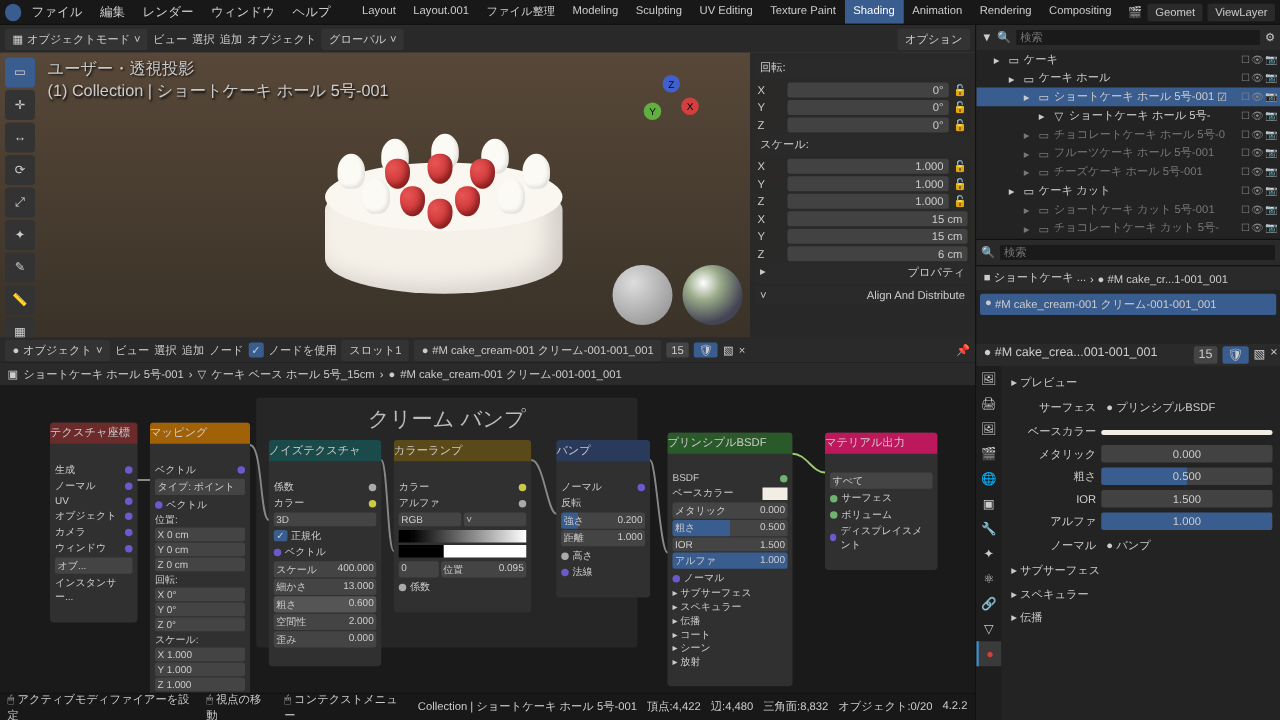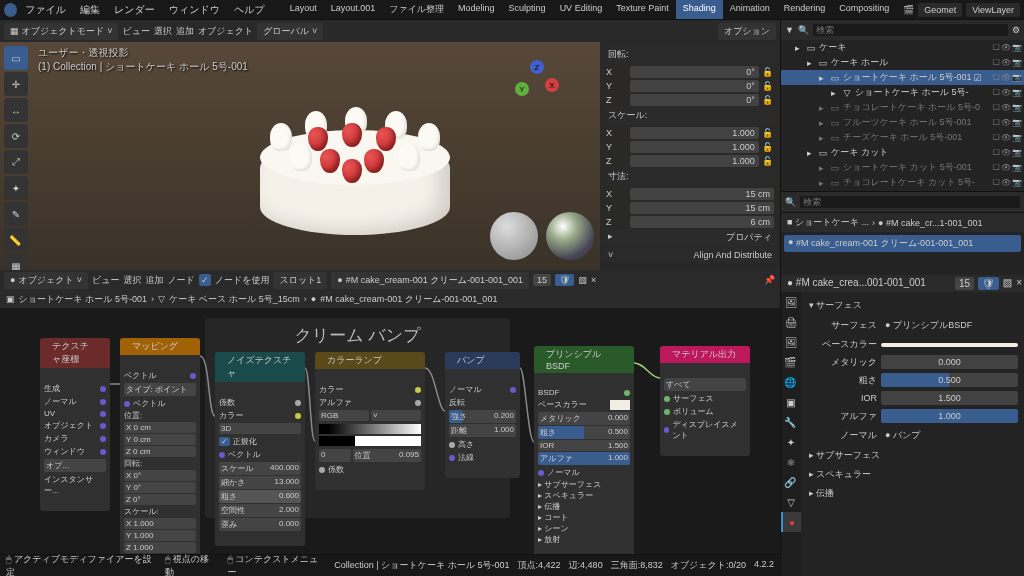--- a/index.html
+++ b/index.html
@@ -13,21 +13,21 @@
   .workspace-tabs .tab.active { background: #3a5d8f; color: #fff; }
   .topbar .right { margin-left: auto; display: flex; align-items: center; gap: 4px; font-size: 9px; }
   .topbar .scene-label { background: #2a2a2a; padding: 2px 6px; border-radius: 2px; }
   
   .main-grid { display: grid; grid-template-columns: 780px 244px; grid-template-rows: 250px 20px 264px 22px; height: 556px; }
   
   
   .viewport { position: relative; background: linear-gradient(180deg, #5a4a3a 0%, #3a3228 100%); overflow: hidden; }
   .viewport-header { position: absolute; top: 0; left: 0; right: 0; height: 22px; background: rgba(40,40,40,0.95); display: flex; align-items: center; padding: 0 4px; gap: 4px; font-size: 9px; }
   .vh-dropdown { background: #333; padding: 2px 6px; border-radius: 2px; display: inline-flex; align-items: center; gap: 3px; }
-  .viewport-overlay-text { position: absolute; top: 26px; left: 38px; font-size: 10px; text-shadow: 1px 1px 2px #000; }
+  .viewport-overlay-text { position: absolute; top: 26px; left: 38px; font-size: 13px; text-shadow: 1px 1px 2px #000; }
   
   .toolbar-left { position: absolute; top: 26px; left: 4px; width: 26px; display: flex; flex-direction: column; gap: 2px; }
   .toolbar-left .tool-btn { width: 24px; height: 24px; background: #333; border-radius: 3px; display: flex; align-items: center; justify-content: center; cursor: pointer; }
   .toolbar-left .tool-btn.active { background: #3a5d8f; }
   
   .cake { position: absolute; left: 250px; top: 95px; width: 210px; height: 120px; }
   .cake-body { position: absolute; bottom: 0; left: 10px; width: 190px; height: 95px; background: #f5f0e8; border-radius: 95px / 28px; box-shadow: inset -10px -4px 20px rgba(0,0,0,0.15); }
   .cake-top { position: absolute; top: 15px; left: 10px; width: 190px; height: 55px; background: #faf6f0; border-radius: 50%; }
   .cream-swirl { position: absolute; width: 22px; height: 28px; background: #fcfaf5; border-radius: 50% 50% 40% 40%; box-shadow: inset -2px -2px 3px rgba(0,0,0,0.1); }
   .strawberry { position: absolute; width: 20px; height: 24px; background: radial-gradient(circle at 30% 30%, #e85555, #b82020); border-radius: 50% 50% 55% 55% / 45% 45% 60% 60%; box-shadow: inset -3px -3px 4px rgba(0,0,0,0.3); }
@@ -76,21 +76,21 @@
   .node-header { background: #2a2a2a; display: flex; align-items: center; padding: 0 4px; gap: 4px; font-size: 9px; grid-column: 1; overflow: hidden; white-space: nowrap; }
   .nh-check { width: 12px; height: 12px; background: #3a5d8f; border-radius: 2px; display: inline-flex; align-items: center; justify-content: center; }
   .node-editor { background: #1a1a1a; position: relative; overflow: hidden; grid-column: 1; }
   .node-breadcrumb { height: 18px; background: #2a2a2a; display: flex; align-items: center; padding: 0 6px; font-size: 9px; gap: 4px; white-space: nowrap; overflow: hidden; }
   .node-canvas { position: absolute; top: 18px; left: 0; right: 0; bottom: 0; }
   
   .frame-node { position: absolute; background: rgba(50,50,50,0.5); border-radius: 3px; }
   .frame-title { font-size: 17px; color: #bbb; text-align: center; padding: 6px; }
   
   .shader-node { position: absolute; background: #303030; border-radius: 3px; font-size: 8px; overflow: hidden; }
-  .shader-node .n-hdr { padding: 2px 12px; font-size: 9px; }
+  .shader-node .n-hdr { padding: 2px 0; font-size: 9px; }
   .shader-node .n-body { padding: 14px 4px; }
   .shader-node .sock { display: flex; align-items: center; gap: 3px; padding: 1px 0; }
   .shader-node .sock .dot { width: 6px; height: 6px; border-radius: 50%; background: #888; }
   .n-hdr.red { background: #6b2b2b; } .n-hdr.purple { background: #a16207; } .n-hdr.teal { background: #1a4a4a; }
   .n-hdr.yellow { background: #5a4a1a; } .n-hdr.blue { background: #2a3a5a; } .n-hdr.green { background: #2a5a2a; }
   .n-hdr.darkred { background: #be185d; }
   .shader-node input, .shader-node .field { background: #444; border: none; color: #ccc; font-size: 8px; width: 100%; padding: 1px 2px; border-radius: 2px; margin: 1px 0; }
   .swatch-row { display: flex; gap: 0; height: 10px; margin: 2px 0; }
   
   .statusbar { background: #181818; display: flex; align-items: center; padding: 0 6px; font-size: 9px; gap: 12px; grid-column: 1; border-top: 1px solid #111; }
@@ -218,23 +218,20 @@
       <div class="row">
           <span class="lbl">Y</span>
           <span class="val">1.000</span>
           <span>🔓</span>
         </div>
       <div class="row">
           <span class="lbl">Z</span>
           <span class="val">1.000</span>
           <span>🔓</span>
         </div>
-      <div class="hdr">
-          <span>寸法:</span>
-        </div>
       <div class="row">
           <span class="lbl">X</span>
           <span class="val">15 cm</span>
         </div>
       <div class="row">
           <span class="lbl">Y</span>
           <span class="val">15 cm</span>
         </div>
       <div class="row">
           <span class="lbl">Z</span>
@@ -388,21 +385,21 @@
           <div class="ptab">🌐</div>
           <div class="ptab">▣</div>
           <div class="ptab">🔧</div>
           <div class="ptab">✦</div>
           <div class="ptab">⚛</div>
           <div class="ptab">🔗</div>
           <div class="ptab">▽</div>
           <div class="ptab active" style="color:#d04040">●</div>
         </div>
         <div class="props-content">
-          <div class="section-hdr">▾ <span>サーフェス</span></div>
+          <div class="section-hdr">▸ <span>プレビュー</span></div>
           <div id="surface-rows">
               <div class="prop-row">
                 <span class="plbl">サーフェス</span>
                 <span class="pval" style="text-align:left;background:transparent">● プリンシプルBSDF</span>
               </div>
               <div class="prop-row">
                 <span class="plbl">ベースカラー</span>
                 <span class="pval" style="background:#f3eee4"></span>
               </div>
               <div class="prop-row">

